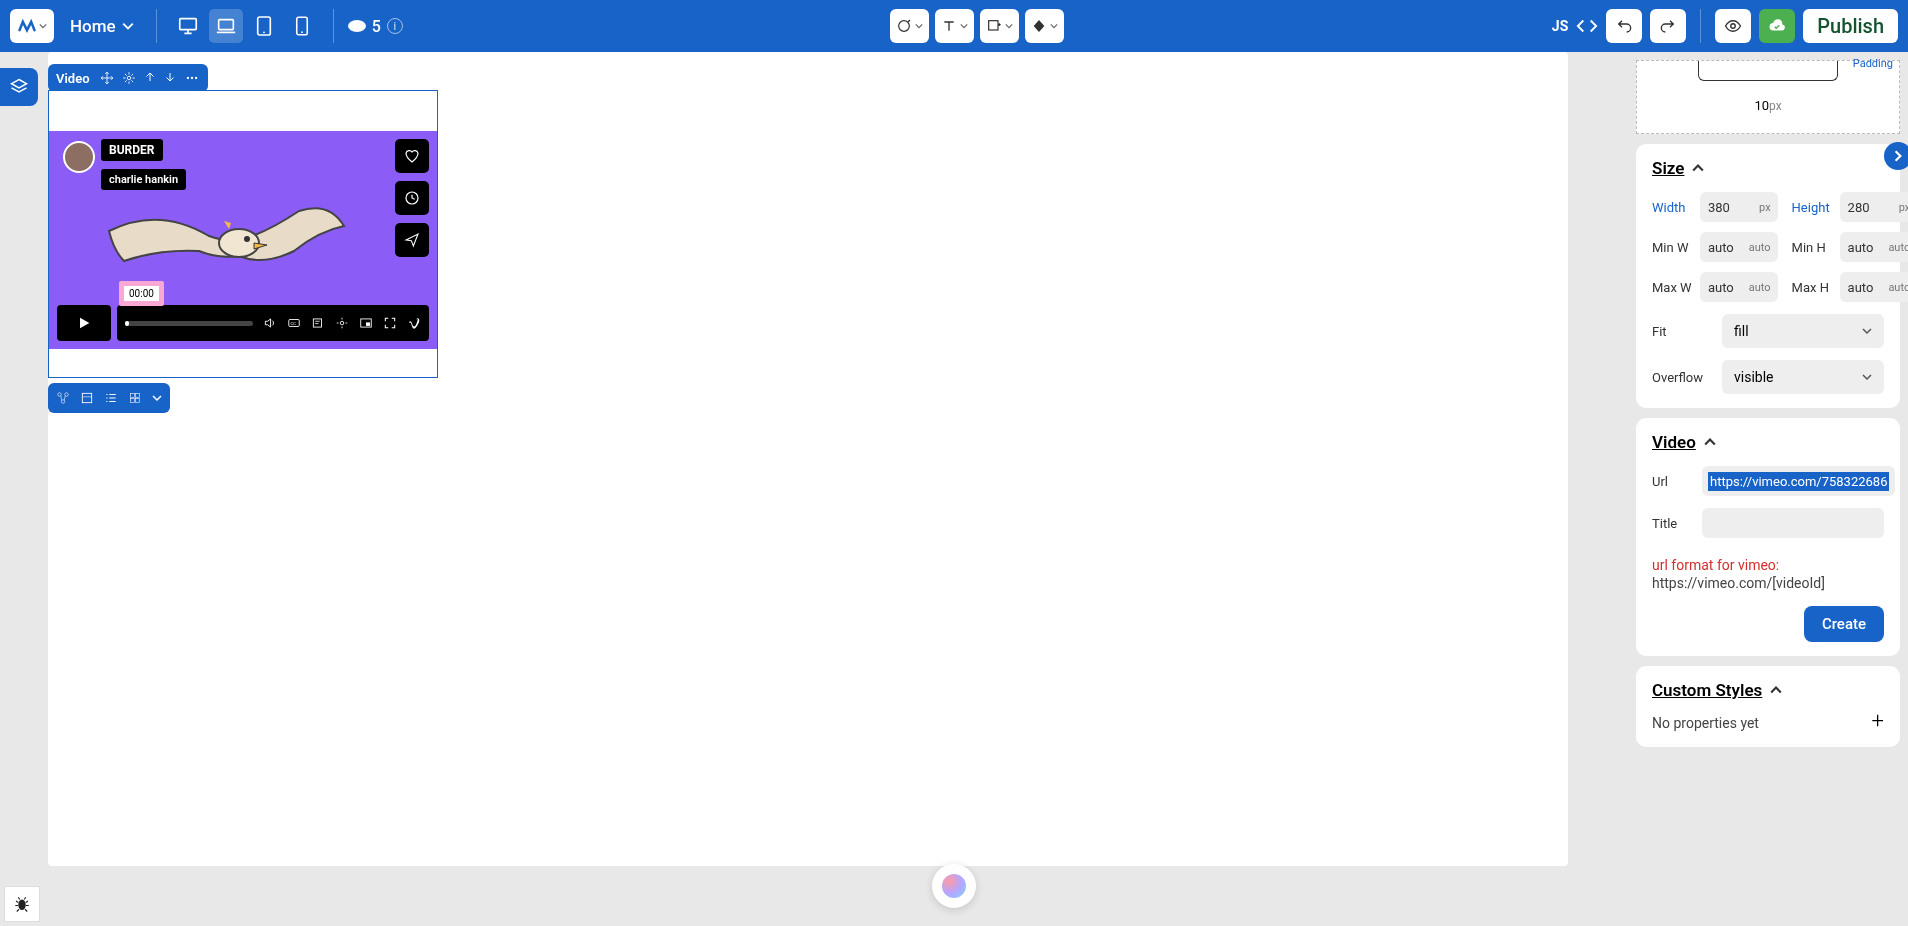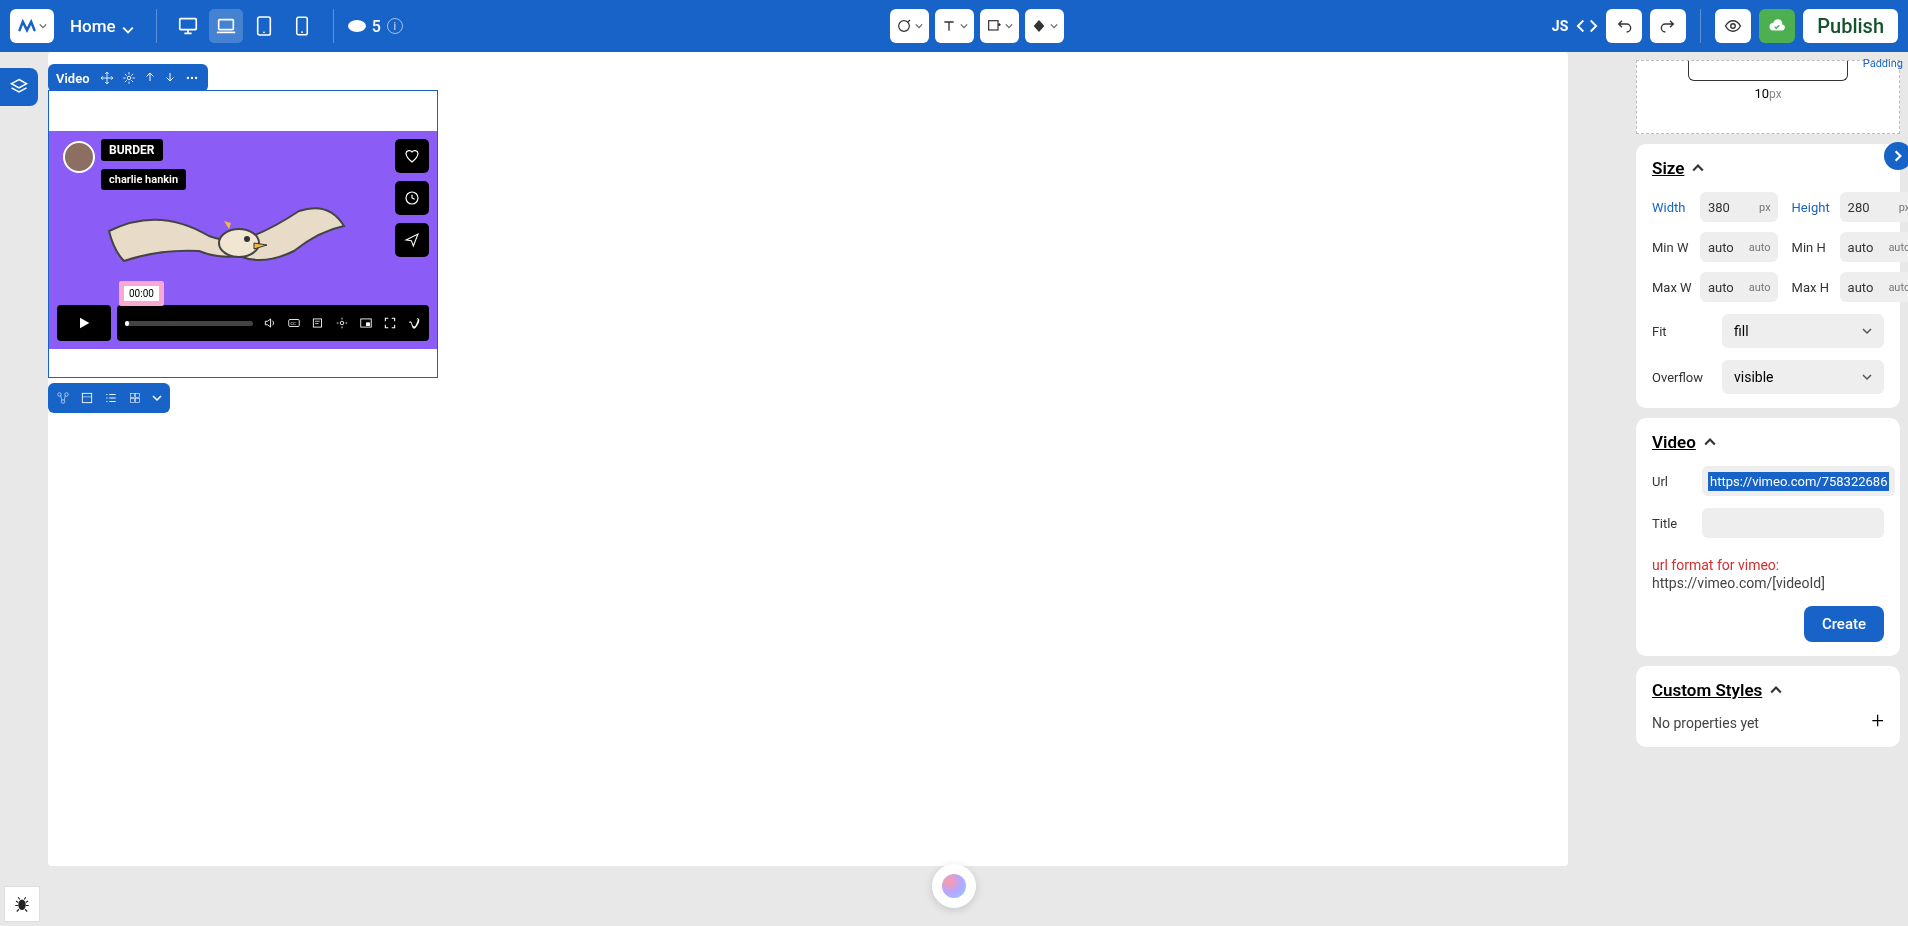--- a/index.html
+++ b/index.html
@@ -2,21 +2,21 @@
 <html><head>
 <meta charset="utf-8">
 <style>
 * { box-sizing: border-box; margin: 0; padding: 0; font-family: -apple-system, BlinkMacSystemFont, "Segoe UI", Roboto, sans-serif; }
 body { background: #e8e8e8; height: 100vh; overflow: hidden; }
 
 
 .topbar { background: #1763c7; height: 52px; display: flex; align-items: center; padding: 0 10px; gap: 8px; }
 .logo-btn { background: #fff; border-radius: 6px; width: 44px; height: 34px; display: flex; align-items: center; justify-content: center; cursor: pointer; gap: 2px; }
 .logo-svg { width: 20px; height: 20px; }
-.page-select { color: #fff; font-size: 17px; font-weight: 500; display: flex; align-items: flex-end; gap: 6px; cursor: pointer; padding: 0 8px; }
+.page-select { color: #fff; font-size: 17px; font-weight: 500; display: flex; align-items: center; gap: 6px; cursor: pointer; padding: 0 8px; }
 .divider-v { width: 1px; height: 34px; background: rgba(255,255,255,0.3); margin: 0 6px; }
 .device-btns { display: flex; gap: 4px; }
 .dev-btn { width: 34px; height: 34px; display: flex; align-items: center; justify-content: center; cursor: pointer; border-radius: 5px; color: #fff; }
 .dev-btn.active { background: rgba(255,255,255,0.2); }
 .credits { display: flex; align-items: center; gap: 6px; color: #fff; font-size: 16px; font-weight: 500; }
 .credits-icon { width: 18px; height: 12px; background: #fff; border-radius: 50%; }
 .info-icon { width: 16px; height: 16px; border: 1.5px solid rgba(255,255,255,0.6); border-radius: 50%; display: flex; align-items: center; justify-content: center; font-size: 10px; color: rgba(255,255,255,0.7); }
 .center-tools { display: flex; gap: 6px; margin-left: auto; margin-right: auto; }
 .tool-btn { background: #fff; border-radius: 6px; height: 34px; min-width: 36px; padding: 0 6px; display: flex; align-items: center; justify-content: center; cursor: pointer; gap: 3px; color: #333; }
 .right-tools { display: flex; align-items: center; gap: 8px; }
@@ -59,23 +59,23 @@
 .quickadd span { cursor: pointer; }
 
 
 .right-panel { position: absolute; top: 52px; right: 0; width: 280px; bottom: 0; padding: 8px; overflow: hidden; }
 .panel-card { background: #fff; border-radius: 10px; padding: 14px 16px; margin-bottom: 10px; position: relative; }
 .panel-card.spacing-card { border: 1.5px dashed #bbb; border-radius: 0; padding: 0 0 12px 0; }
 
 .panel-arrow { position: absolute; top: 90px; right: -4px; width: 28px; height: 28px; background: #1763c7; border-radius: 50%; display: flex; align-items: center; justify-content: center; color: #fff; cursor: pointer; z-index: 5; }
 
 .spacing-diagram { position: relative; height: 60px; display: flex; align-items: flex-start; justify-content: center; padding-top: 0; }
-.inner-box { width: 160px; height: 20px; border: 1.5px solid #333; border-top: none; border-radius: 0 0 6px 6px; position: relative; display: flex; align-items: center; justify-content: center; padding-left: 45px; }
+.inner-box { width: 140px; height: 20px; border: 1.5px solid #333; border-top: none; border-radius: 0 0 6px 6px; position: relative; display: flex; align-items: center; justify-content: center; padding-left: 45px; }
 .padding-label { position: absolute; right: -56px; top: -4px; color: #1763c7; font-size: 11px; }
-.spacing-val { position: absolute; bottom: 20px; left: 50%; transform: translateX(-50%); font-size: 13px; }
+.spacing-val { position: absolute; bottom: 8px; left: 50%; transform: translateX(-50%); font-size: 13px; }
 .spacing-val .unit { color: #888; font-size: 12px; }
 
 .sec-title { font-size: 17px; font-weight: 600; display: flex; align-items: center; gap: 8px; margin-bottom: 14px; text-decoration: underline; }
 
 .prop-grid { display: grid; grid-template-columns: 1fr 1fr; gap: 10px 14px; }
 .prop-row { display: flex; align-items: center; gap: 8px; }
 .prop-label { font-size: 13px; color: #333; min-width: 40px; }
 .prop-label.blue { color: #1763c7; }
 .prop-input-grp { display: flex; background: #eee; border-radius: 6px; overflow: hidden; flex: 1; height: 30px; }
 .prop-input-grp.small { max-width: 80px; }

